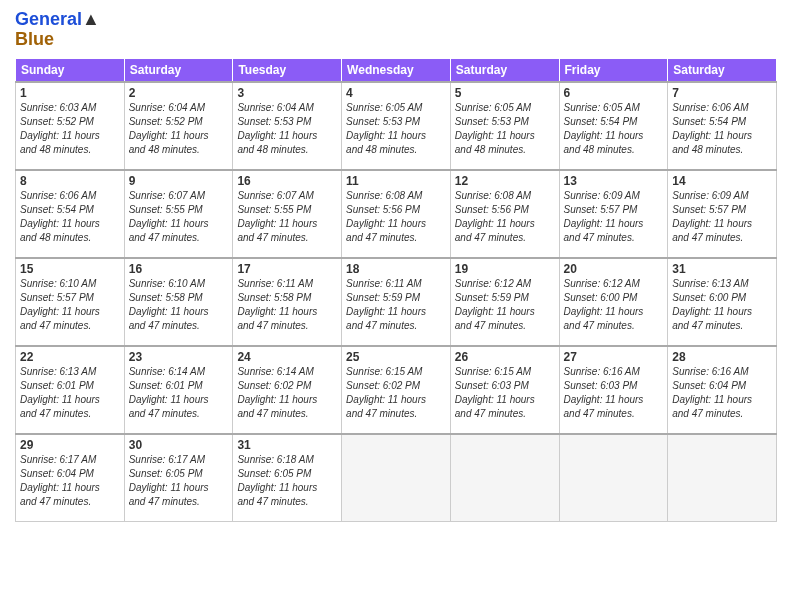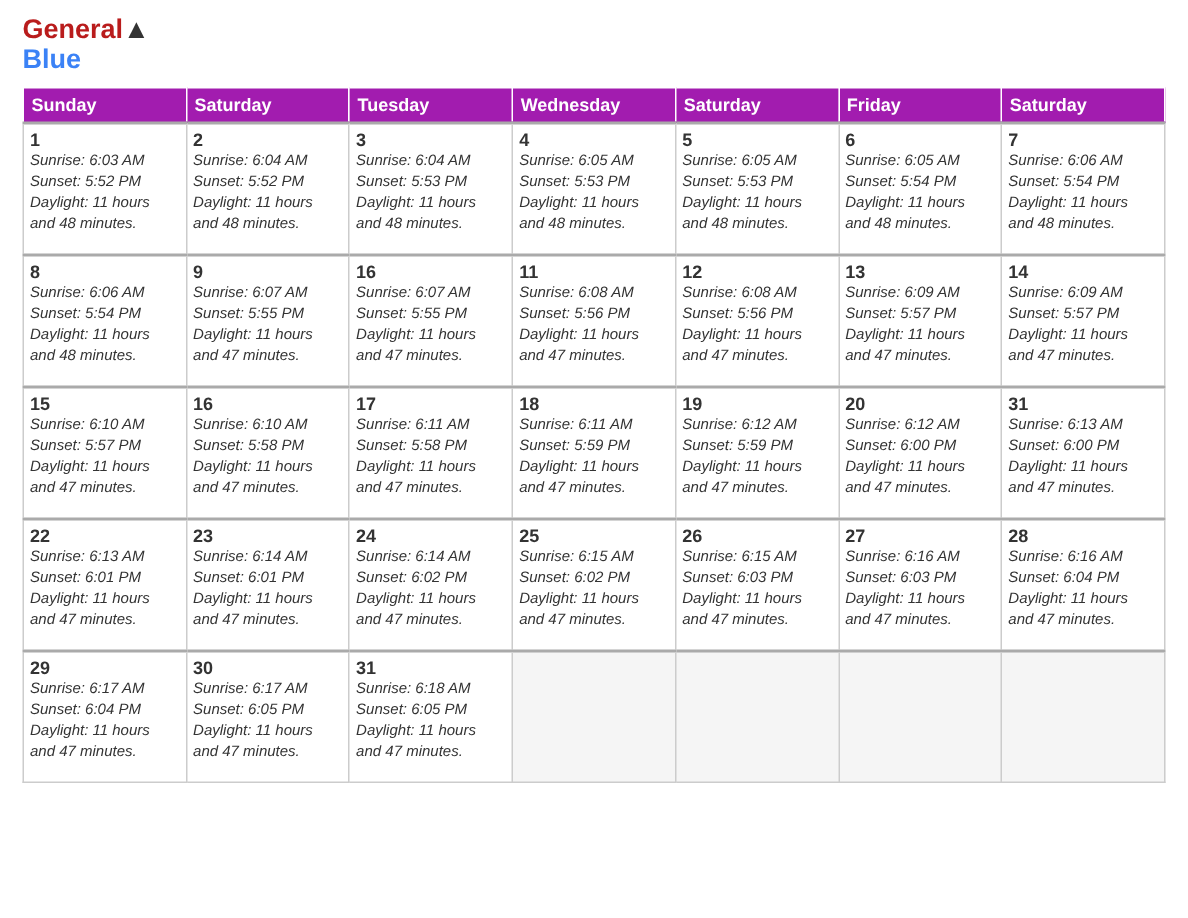--- a/index.html
+++ b/index.html
@@ -42,21 +42,21 @@
     .location {
       font-size: 14px;
       color: #555;
     }
     .calendar {
       width: 100%;
       border-collapse: collapse;
       table-layout: fixed;
     }
     .calendar th {
-      background: #a21caf;
+      background: #8b5cf6;
       color: #fff;
       text-align: left;
       padding: 4px 5px;
       font-size: 12px;
       font-weight: bold;
       border: 1px solid #fff;
     }
     .calendar td {
       border: 1px solid #ccc;
       vertical-align: top;
@@ -86,23 +86,23 @@
   </style>
 </head>
 <body>
 
 <div class="page">
   <div class="header">
     <div class="logo">
       <div class="logo-row">
         <div>
           <div style="font-size:18px;font-weight:bold;color:#333;line-height:1.1;">
-            <span style="color:#b91c1c;">General</span>▲
+            <span style="color:#1d4ed8;">General</span>▲
           </div>
-          <div style="font-size:18px;font-weight:bold;color:#3b82f6;line-height:1.1;">Blue</div>
+          <div style="font-size:18px;font-weight:bold;color:#a16207;line-height:1.1;">Blue</div>
         </div>
       </div>
     </div>
     <div class="title-block">
       <div class="month-title"></div>
       <div class="location"></div>
     </div>
   </div>
 
   <table class="calendar" id="cal-table">

